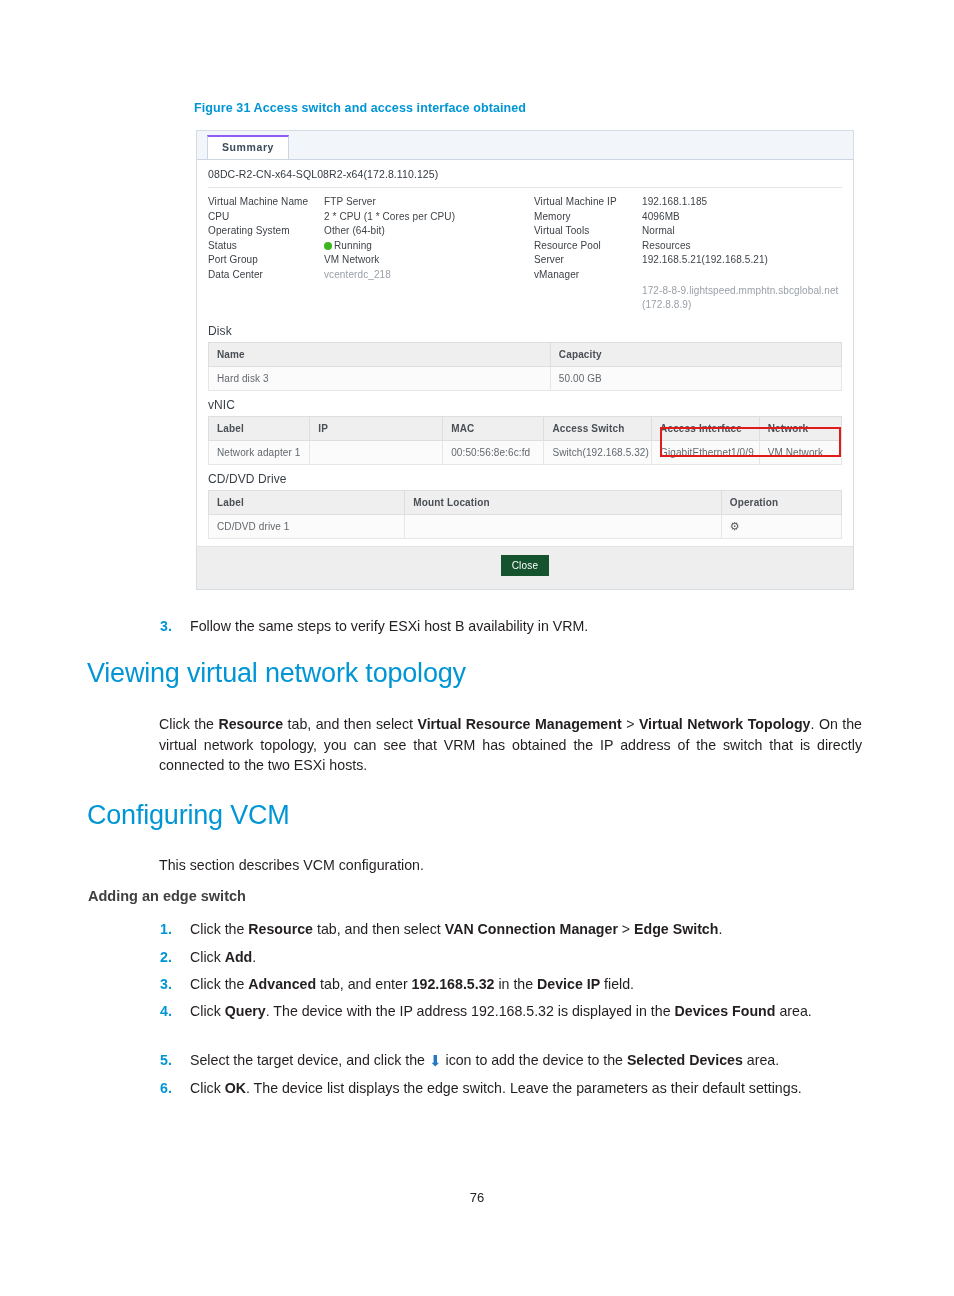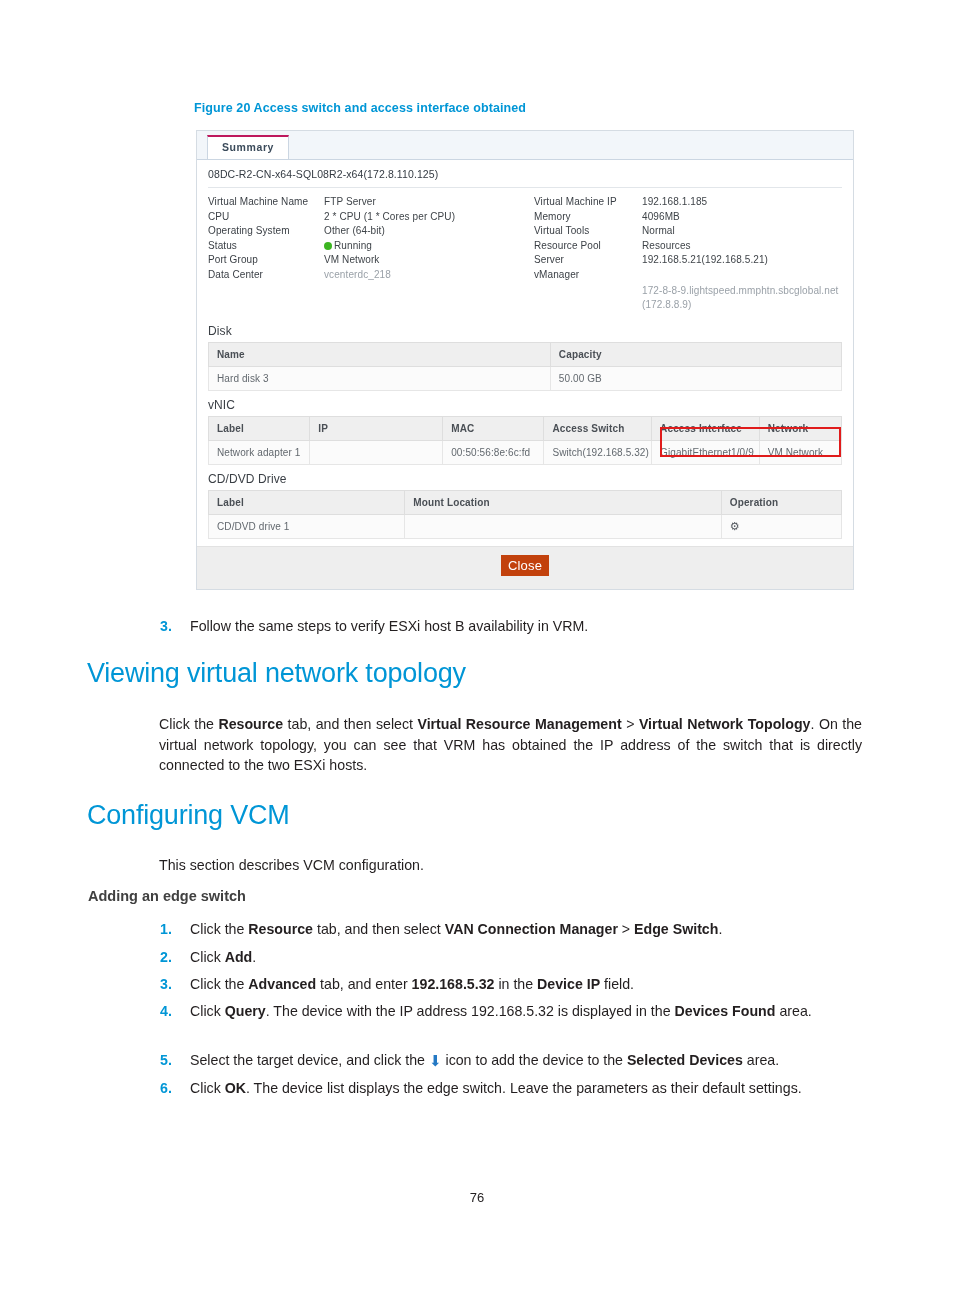--- a/index.html
+++ b/index.html
@@ -46,21 +46,21 @@
   }
   .tab {
     position: absolute;
     left: 10px;
     top: 4px;
     height: 24px;
     padding: 0 14px;
     background: #ffffff;
     border: 1px solid #cbd6e2;
     border-bottom: none;
-    border-top: 2px solid #be185d;
+    border-top: 2px solid #8b5cf6;
     box-sizing: border-box;
     font-size: 10.5px;
     font-weight: bold;
     color: #3a4a5a;
     line-height: 21px;
     letter-spacing: .6px;
   }
   .shot-body {
     padding: 0 11px;
     box-sizing: border-box;
@@ -174,23 +174,23 @@
     background: #eeeeee;
     border-top: 1px solid #e2e2e2;
   }
   .btn-close {
     position: absolute;
     left: 50%;
     transform: translateX(-50%);
     top: 8px;
     width: 48px;
     height: 21px;
-    background: #c2410c;
+    background: #14532d;
     color: #ffffff;
-    font-size: 13px;
+    font-size: 10px;
     text-align: center;
     line-height: 21px;
     letter-spacing: .2px;
   }
 
   
   .step {
     position: absolute;
     display: flex;
     font-size: 14.2px;
@@ -242,21 +242,21 @@
     left: 0; right: 0;
     top: 1190px;
     text-align: center;
     font-size: 13px;
     color: #231f20;
   }
 </style>
 </head>
 <body>
 
-<div class="fig-caption">Figure 20 Access switch and access interface obtained</div>
+<div class="fig-caption">Figure 31 Access switch and access interface obtained</div>
 
 <div class="shot">
 
   <div class="shot-tabbar">
     <div class="tab">Summary</div>
   </div>
 
   <div class="shot-body">
 
     <div class="vm-title">08DC-R2-CN-x64-SQL08R2-x64(172.8.110.125)</div>

